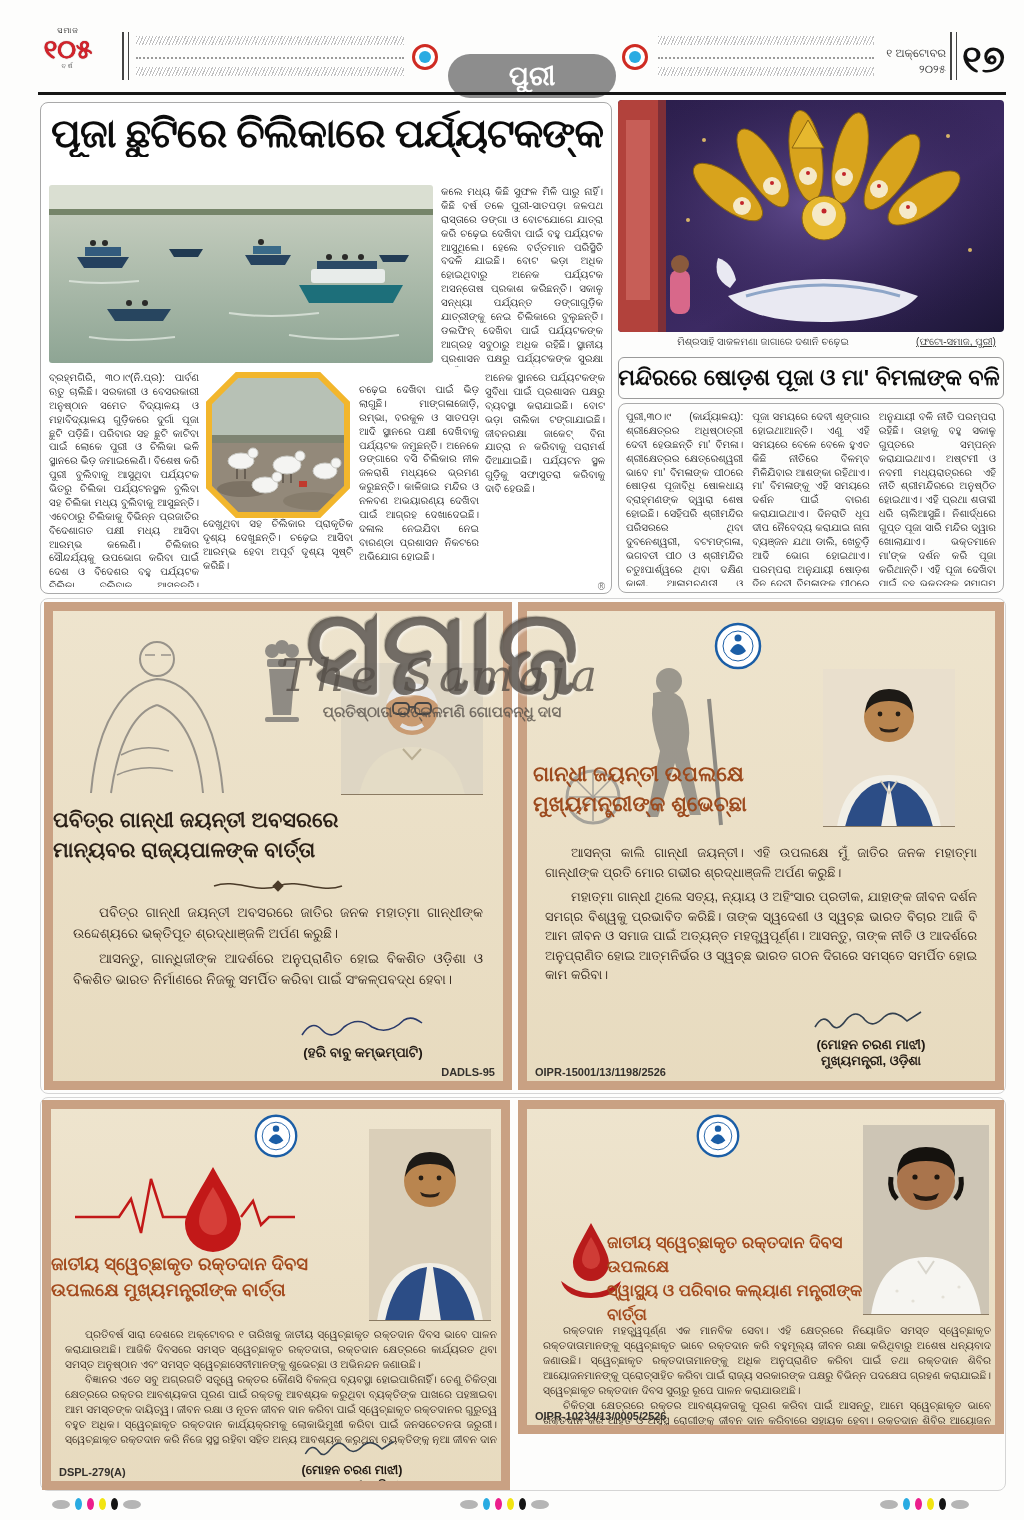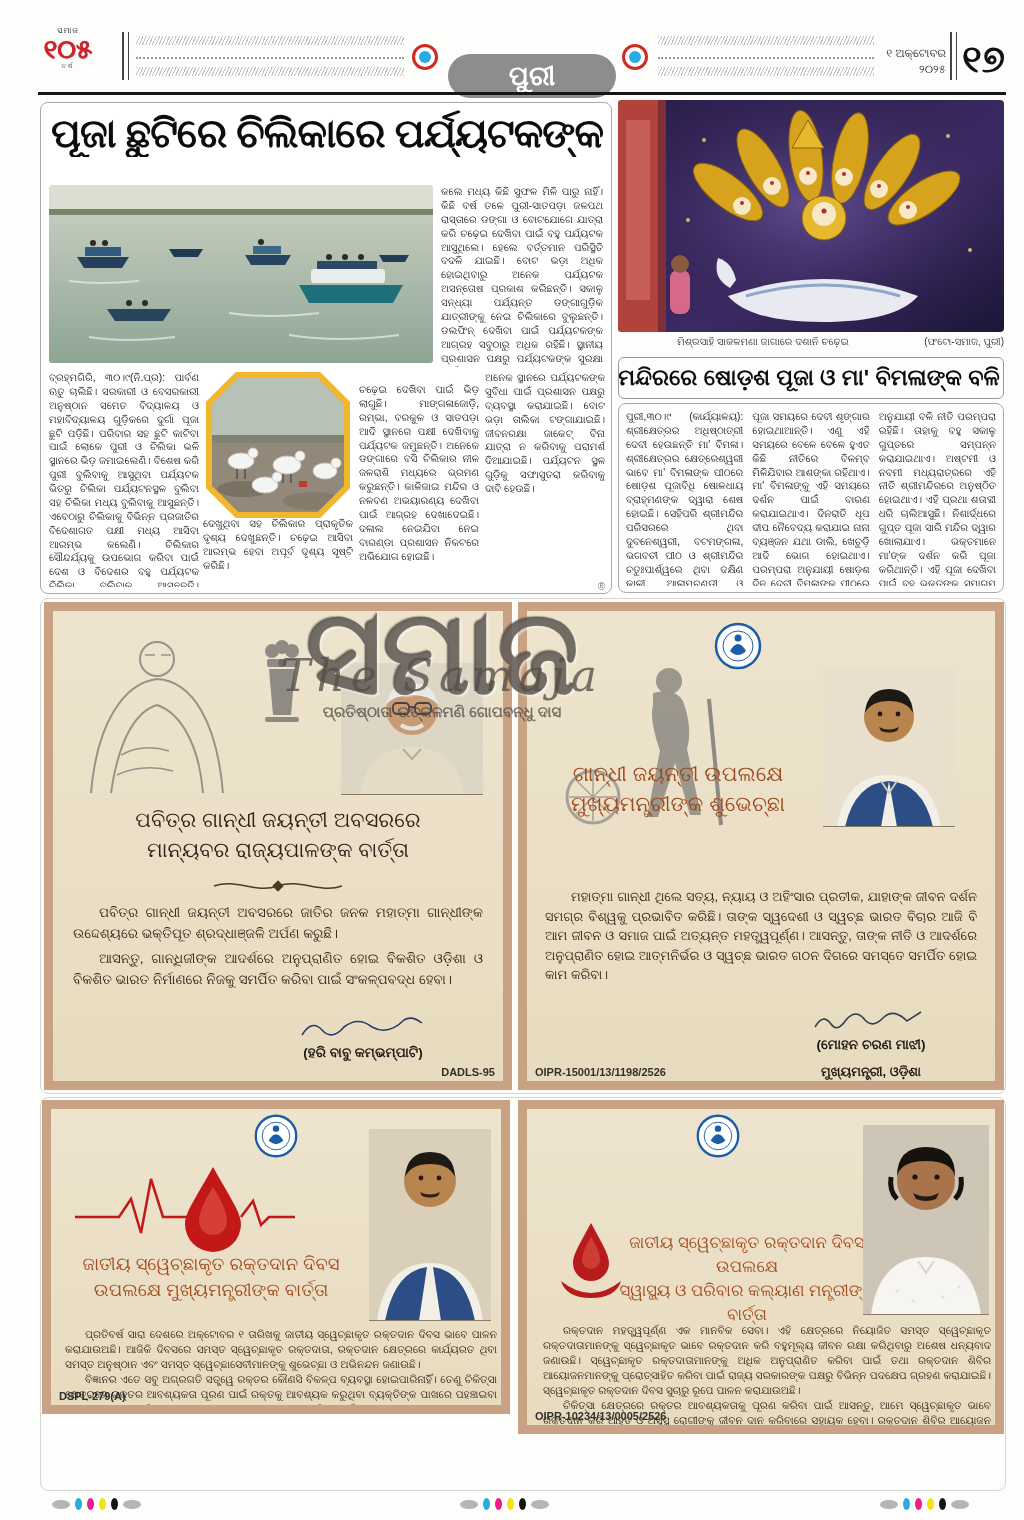--- a/index.html
+++ b/index.html
@@ -32,42 +32,42 @@
   .boats { position:absolute; left:8px; top:82px; width:384px; height:178px; border-radius:3px; overflow:hidden; }
   .bird-wrap { position:absolute; left:162px; top:266px; width:150px; height:152px; }
   .under-bird { position:absolute; left:162px; top:414px; width:150px; height:62px; }
   .story-reg { position:absolute; right:6px; bottom:1px; font-size:10px; color:#777; }
 
   
   .rstory { position:absolute; left:618px; top:100px; width:386px; }
   .deity { position:absolute; left:0; top:0; width:386px; height:232px; border-radius:4px; overflow:hidden; }
   .rcap { position:absolute; left:0; top:236px; width:386px; height:18px; display:flex; font-size:10px; color:#333; }
   .rcap .c1 { flex:1; text-align:center; }
-  .rcap .c2 { width:96px; text-align:right; }
+  .rcap .c2 { width:96px; text-align:center;text-decoration:underline; }
   .rheadline { position:absolute; left:0; top:257px; width:386px; height:42px; border:1.5px solid #9a9a9a; border-radius:6px; display:flex; align-items:center; justify-content:center; font-size:22.5px; font-weight:bold; color:#0d0d0d; white-space:nowrap; overflow:hidden; }
   .rcols { position:absolute; left:0; top:303px; width:386px; height:190px; border:1.5px solid #aaa; border-radius:8px; padding:6px 7px; display:flex; gap:9px; }
   .rcols .rc { flex:1; font-size:10.2px; line-height:1.36; color:#1e1e1e; text-align:justify; overflow:hidden; }
 
   
   .wmark { position:absolute; left:252px; top:596px; width:380px; height:195px; z-index:50; pointer-events:none; text-align:center; color:rgba(84,78,72,.78); }
   .wmark .w1 { font-size:118px; font-weight:bold; line-height:.95; text-shadow:2px 2px 2px rgba(255,255,255,.5), -1px -1px 1px rgba(0,0,0,.25); }
   .wmark .w2 { font-family:"DejaVu Serif","Liberation Serif",serif; font-style:italic; font-size:44px; margin-top:-58px; letter-spacing:6px; }
   .wmark .w3 { font-size:15px; font-weight:bold; margin-top:2px; }
 
   
   .ads-outline { position:absolute; left:40px; width:966px; border:1px solid #d5d5d5; border-radius:8px; }
   .ad { position:absolute; border:9px solid #c9a183; background:#ece1c8; box-shadow:inset 0 0 0 1px #9c7a54; z-index:10; }
   .ad-inner { position:relative; width:100%; height:100%; overflow:hidden;
     background:linear-gradient(0deg, rgba(210,190,150,.18), rgba(255,255,255,.1)), #ece1c8; }
-  .ad-head { position:absolute; font-weight:normal; text-align:center; line-height:1.45; }
+  .ad-head { position:absolute; font-weight:bold; line-height:1.45; }
   .ad-para { text-align:justify; color:#31241a; }
   .ad-code { position:absolute; bottom:3px; font-size:11px; font-weight:bold; color:#33302c; }
   .sig { position:absolute; text-align:center; }
   .sig .nm { font-size:13.5px; font-weight:bold; color:#201812; }
-  .sig .ti { font-size:13px; font-weight:bold; color:#201812;margin-top:11px; }
+  .sig .ti { font-size:13px; font-weight:bold; color:#201812; }
   .photo-frame { position:absolute; overflow:hidden; border-bottom:1px solid #8a7a62; }
 </style>
 </head>
 <body>
 
 <div class="page">
 
   <div class="hdr">
     <div class="hdr-logo">
       <div class="t1">ସମାଜ</div>
@@ -378,33 +378,34 @@
             <circle cx="75" cy="45" r="2.4" fill="#241c14"></circle>
           <path d="M14,158 q8,-52 52,-52 q44,0 52,52 z" fill="#f2efe6"></path>
           <path d="M22,158 q10,-44 44,-46 l-8,46 z M110,158 q-10,-44 -44,-46 l8,46 z" fill="#2c4d86"></path>
           <path d="M58,112 l8,12 8,-12" fill="none" stroke="#cfc8b8" stroke-width="2"></path>
         </svg>
       </div>
       <div class="ad-head" style="left:6px; top:148px; width:290px; font-size:21px; color:#9c4a1e">
         <div>ଗାନ୍ଧୀ ଜୟନ୍ତୀ ଉପଲକ୍ଷେ</div>
         <div>ମୁଖ୍ୟମନ୍ତ୍ରୀଙ୍କ ଶୁଭେଚ୍ଛା</div>
       </div>
+      <div class="ad-para" style="position:absolute; left:18px; top:232px; width:432px; font-size:13px; line-height:1.5; text-indent:26px">ଆସନ୍ତା କାଲି ଗାନ୍ଧୀ ଜୟନ୍ତୀ। ଏହି ଉପଲକ୍ଷେ ମୁଁ ଜାତିର ଜନକ ମହାତ୍ମା ଗାନ୍ଧୀଙ୍କ ପ୍ରତି ମୋର ଗଭୀର ଶ୍ରଦ୍ଧାଞ୍ଜଳି ଅର୍ପଣ କରୁଛି।</div>
       <div class="ad-para" style="position:absolute; left:18px; top:276px; width:432px; font-size:13px; line-height:1.5; text-indent:26px; height:130px; overflow:hidden">ମହାତ୍ମା ଗାନ୍ଧୀ ଥିଲେ ସତ୍ୟ, ନ୍ୟାୟ ଓ ଅହିଂସାର ପ୍ରତୀକ, ଯାହାଙ୍କ ଜୀବନ ଦର୍ଶନ ସମଗ୍ର ବିଶ୍ୱକୁ ପ୍ରଭାବିତ କରିଛି। ତାଙ୍କ ସ୍ୱଦେଶୀ ଓ ସ୍ୱଚ୍ଛ ଭାରତ ବିଚାର ଆଜି ବି ଆମ ଜୀବନ ଓ ସମାଜ ପାଇଁ ଅତ୍ୟନ୍ତ ମହତ୍ତ୍ୱପୂର୍ଣ୍ଣ। ଆସନ୍ତୁ, ତାଙ୍କ ନୀତି ଓ ଆଦର୍ଶରେ ଅନୁପ୍ରାଣିତ ହୋଇ ଆତ୍ମନିର୍ଭର ଓ ସ୍ୱଚ୍ଛ ଭାରତ ଗଠନ ଦିଗରେ ସମସ୍ତେ ସମର୍ପିତ ହୋଇ କାମ କରିବା।</div>
       <div class="sig" style="right:34px; top:398px; width:180px">
         <svg width="120" height="24" viewBox="0 0 120 24">
           <path d="M4,18 q8,-14 16,-3 q6,9 15,-4 q10,-12 19,0 q8,9 19,-3 q10,-9 23,4 l14,-9" stroke="#33404f" stroke-width="1.6" fill="none"></path>
         </svg>
         <div class="nm">(ମୋହନ ଚରଣ ମାଝୀ)</div>
         <div class="ti">ମୁଖ୍ୟମନ୍ତ୍ରୀ, ଓଡ଼ିଶା</div>
       </div>
       <div class="ad-code" style="left:8px">OIPR-15001/13/1198/2526</div>
     </div>
   </div>
 
-  <div class="ad" style="left:42px; top:1100px; width:468px; height:314px">
+  <div class="ad" style="left:42px; top:1100px; width:468px; height:390px">
     <div class="ad-inner">
       <svg style="position:absolute;left:202px;top:4px" width="46" height="46" viewBox="0 0 50 50">
         <circle cx="25" cy="25" r="22" fill="#fff" stroke="#1b5ea6" stroke-width="2.5"></circle>
         <circle cx="25" cy="25" r="15" fill="none" stroke="#1b5ea6" stroke-width="1"></circle>
         <path d="M17,30 q8,-14 16,0 q-4,4 -8,4 q-4,0 -8,-4z" fill="#1b5ea6"></path>
         <circle cx="25" cy="17" r="3.5" fill="#1b5ea6"></circle>
       </svg>
 
       <svg style="position:absolute;left:24px;top:52px" width="220" height="92" viewBox="0 0 220 92">
         <polyline points="0,56 44,56 56,38 66,72 76,18 88,56 116,56" stroke="#c21818" stroke-width="2.5" fill="none"></polyline>

